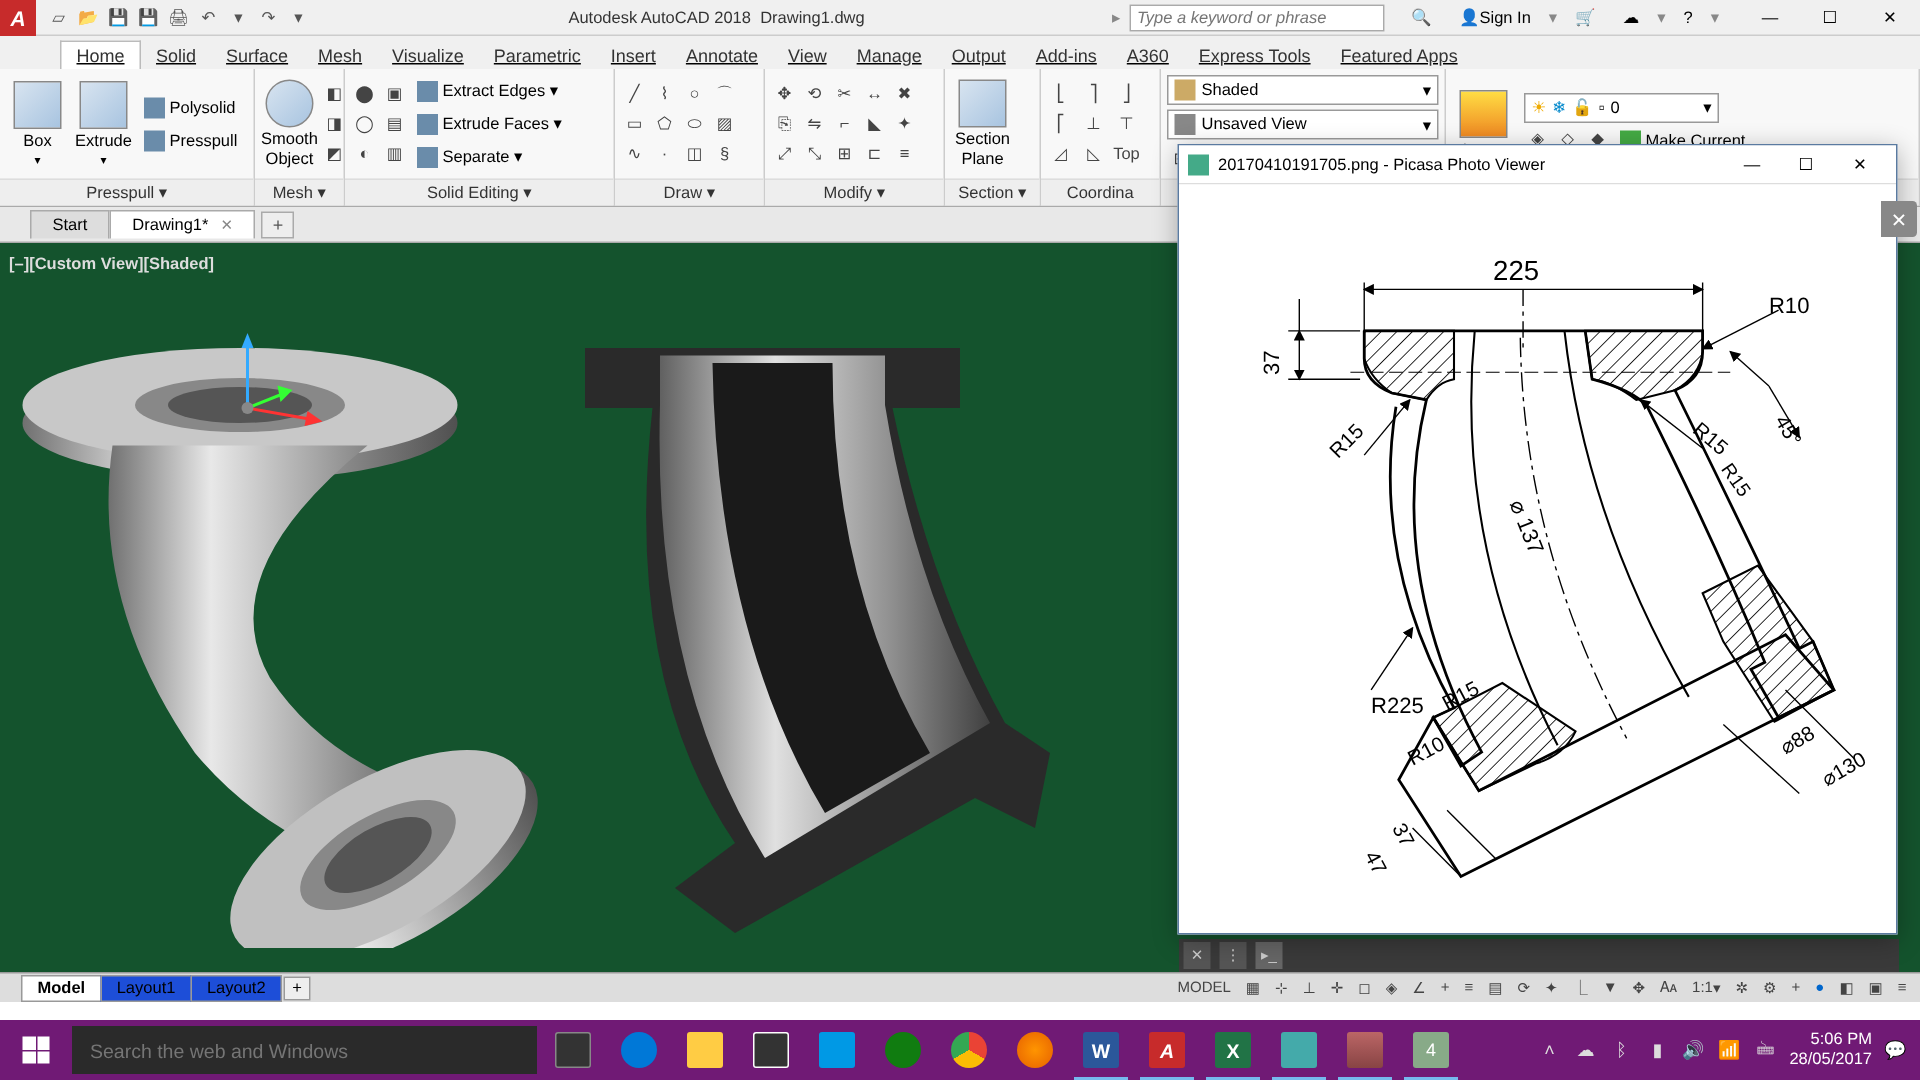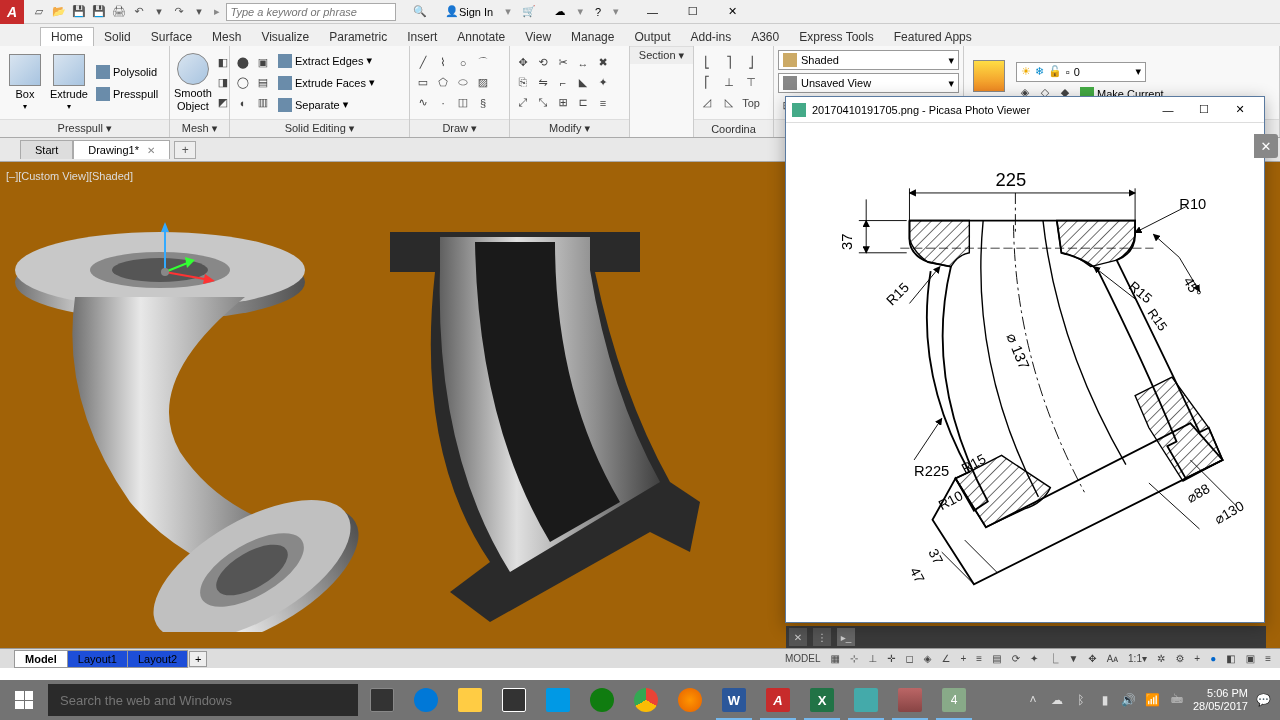--- a/index.html
+++ b/index.html
@@ -11,21 +11,21 @@
 .qat { display:flex; gap:2px; padding:0 6px; }
 .qat-btn { width:18px; height:18px; display:flex; align-items:center; justify-content:center; color:#555; cursor:pointer; font-size:11px; border:1px solid transparent; }
 .title-text { flex:1; text-align:center; color:#333; }
 .title-search { border:1px solid #aaa; height:18px; width:170px; font-size:11px; padding:0 4px; color:#888; font-style:italic; margin-right:6px; }
 .title-right { display:flex; align-items:center; gap:6px; padding-right:4px; }
 .title-btn { padding:0 6px; height:18px; display:flex; align-items:center; font-size:11px; cursor:pointer; }
 .win-controls { display:flex; margin-left:10px; }
 .win-btn { width:40px; height:24px; display:flex; align-items:center; justify-content:center; font-size:11px; cursor:pointer; }
 
 
-.ribbon-tabs { height:22px; background:#f0f0f0; display:flex; align-items:flex-end; font-size:12px; padding-left:40px; }
+.ribbon-tabs { height:22px; background:#f0f0f0; display:flex; align-items:flex-end; font-size:12px; padding-left:40px;text-decoration:underline; }
 .ribbon-tab { padding:2px 10px; cursor:pointer; color:#333; }
 .ribbon-tab.active { background:#fff; border:1px solid #bbb; border-bottom:none; }
 
 
 .ribbon { height:92px; background:#f8f8f8; border-bottom:1px solid #aaa; display:flex; }
 .panel { border-right:1px solid #ccc; display:flex; flex-direction:column; position:relative; }
 .panel-body { flex:1; display:flex; align-items:center; padding:2px 4px; gap:2px; }
 .panel-title { height:18px; font-size:11px; text-align:center; color:#333; background:#eee; border-top:1px solid #ddd; display:flex; align-items:center; justify-content:center; padding:0 6px; white-space:nowrap; }
 .big-btn { display:flex; flex-direction:column; align-items:center; justify-content:center; width:42px; height:64px; cursor:pointer; font-size:11px; gap:2px; }
 .big-icon { width:32px; height:32px; border:1px solid #888; background:linear-gradient(135deg,#d8e4f0,#a8c4e0); }
@@ -37,21 +37,21 @@
 .combo { border:1px solid #999; background:#fff; height:20px; font-size:11px; padding:0 4px; display:flex; align-items:center; gap:4px; }
 
 
 .doc-tabs { height:24px; background:#e8e8e8; border-bottom:1px solid #aaa; display:flex; align-items:center; font-size:11px; padding-left:20px; gap:0; }
 .doc-tab { padding:3px 14px; border:1px solid #aaa; border-bottom:none; background:#ddd; cursor:pointer; display:flex; align-items:center; gap:8px; }
 .doc-tab.active { background:#fff;align-items:flex-end; }
 .tab-close { color:#888; font-size:10px; cursor:pointer; }
 .tab-add { width:22px; height:18px; border:1px solid #aaa; background:#eee; display:flex; align-items:center; justify-content:center; cursor:pointer; margin-left:4px; font-size:12px; color:#555; }
 
 
-.viewport { position:absolute; top:162px; left:0; right:0; bottom:72px; background:#a16207; }
+.viewport { position:absolute; top:162px; left:0; right:0; bottom:72px; background:#14532d;font-weight:bold; }
 .vp-label { position:absolute; top:8px; left:6px; color:#ddd; font-size:11px; }
 .pipe { position:absolute; }
 
 
 .ucs { position:absolute; top:60px; left:155px; }
 
 
 .picasa { position:absolute; top:96px; left:785px; width:480px; height:527px; background:#fff; border:1px solid #5a7aa0; box-shadow:0 4px 16px rgba(0,0,0,.3); z-index:10; display:flex; flex-direction:column; }
 .picasa-title { height:26px; background:#fff; display:flex; align-items:center; font-size:11px; padding:0 6px; border-bottom:1px solid #ddd; }
 .picasa-title-icon { width:14px; height:14px; background:#4a8; margin-right:6px; }
@@ -69,21 +69,21 @@
 
 .bottom-tabs { position:absolute; bottom:52px; left:0; right:0; height:20px; background:#ddd; display:flex; align-items:center; font-size:11px; padding-left:14px; border-top:1px solid #999; }
 .btab { padding:2px 10px; border:1px solid #999; background:#1d4ed8; cursor:pointer; margin-right:-1px; }
 .btab.active { background:#fff; font-weight:bold; }
 .btab-add { width:18px; height:16px; border:1px solid #999; background:#eee; margin-left:2px; display:flex; align-items:center; justify-content:center; cursor:pointer; }
 
 .statusbar { position:absolute; bottom:52px; right:0; height:20px; background:#ddd; display:flex; align-items:center; font-size:10px; padding:0 6px; gap:4px; border-top:1px solid #999; }
 .sb-item { padding:0 3px; cursor:pointer; color:#444; height:16px; display:flex; align-items:center; }
 
 
-.taskbar { position:absolute; bottom:0; left:0; right:0; height:40px; background:#737373; display:flex; align-items:center; }
+.taskbar { position:absolute; bottom:0; left:0; right:0; height:40px; background:#701a75; display:flex; align-items:center; }
 .start-btn { width:48px; height:40px; display:flex; align-items:center; justify-content:center; cursor:pointer; }
 .win-logo { width:18px; height:18px; display:grid; grid-template:1fr 1fr/1fr 1fr; gap:1px; }
 .win-logo div { background:#fff; }
 .search-box { width:310px; height:32px; background:#2a2a2a; border:none; color:#aaa; font-size:13px; padding:0 12px; }
 .task-icons { display:flex; height:40px; margin-left:2px; }
 .task-icon { width:44px; height:40px; display:flex; align-items:center; justify-content:center; cursor:pointer; position:relative; }
 .task-icon.active::after { content:""; position:absolute; bottom:0; left:4px; right:4px; height:2px; background:#76b9ed; }
 .ti-box { width:24px; height:24px; border-radius:2px; }
 .tray { margin-left:auto; display:flex; align-items:center; color:#fff; font-size:11px; gap:8px; padding-right:8px; }
 .tray-icon { width:16px; height:16px; display:flex; align-items:center; justify-content:center; cursor:pointer; font-size:12px; color:#ddd; }
@@ -99,20 +99,23 @@
   <div class="qat">
     <div class="qat-btn">▱</div>
     <div class="qat-btn">📂</div>
     <div class="qat-btn">💾</div>
     <div class="qat-btn">💾</div>
     <div class="qat-btn">🖨</div>
     <div class="qat-btn">↶</div>
     <div class="qat-btn">▾</div>
     <div class="qat-btn">↷</div>
     <div class="qat-btn">▾</div>
+  </div>
+  <div class="title-text">
+    <span>Autodesk AutoCAD 2018</span>&nbsp;&nbsp;<span>Drawing1.dwg</span>
   </div>
   <div class="title-right">
     <span style="color:#888">▸</span>
     <input class="title-search" placeholder="Type a keyword or phrase" style="">
     <span class="title-btn">🔍</span>
     <span class="title-btn">👤 <span>Sign In</span></span>
     <span style="color:#888">▾</span>
     <span class="title-btn">🛒</span>
     <span class="title-btn">☁</span>
     <span style="color:#888">▾</span>
@@ -240,20 +243,27 @@
       <div class="icon-cell">⤢</div>
           <div class="icon-cell">⤡</div>
           <div class="icon-cell">⊞</div>
           <div class="icon-cell">⊏</div>
           <div class="icon-cell">≡</div>
     </div>
       </div>
     <div class="panel-title">Modify ▾</div>
   </div>
   <div class="panel" style="width:64px">
+    <div class="panel-body">
+        <div class="big-btn">
+          <div class="big-icon"></div>
+          <span style="white-space:pre;text-align:center;line-height:1.1">Section
+Plane</span>
+        </div>
+      </div>
     <div class="panel-title">Section ▾</div>
   </div>
   <div class="panel" style="width:80px">
     <div class="panel-body">
         <div class="icon-grid" style="grid-template-columns:repeat(3,20px)">
       <div class="icon-cell">⎣</div>
           <div class="icon-cell">⎤</div>
           <div class="icon-cell">⎦</div>
       <div class="icon-cell">⎡</div>
           <div class="icon-cell">⊥</div>

